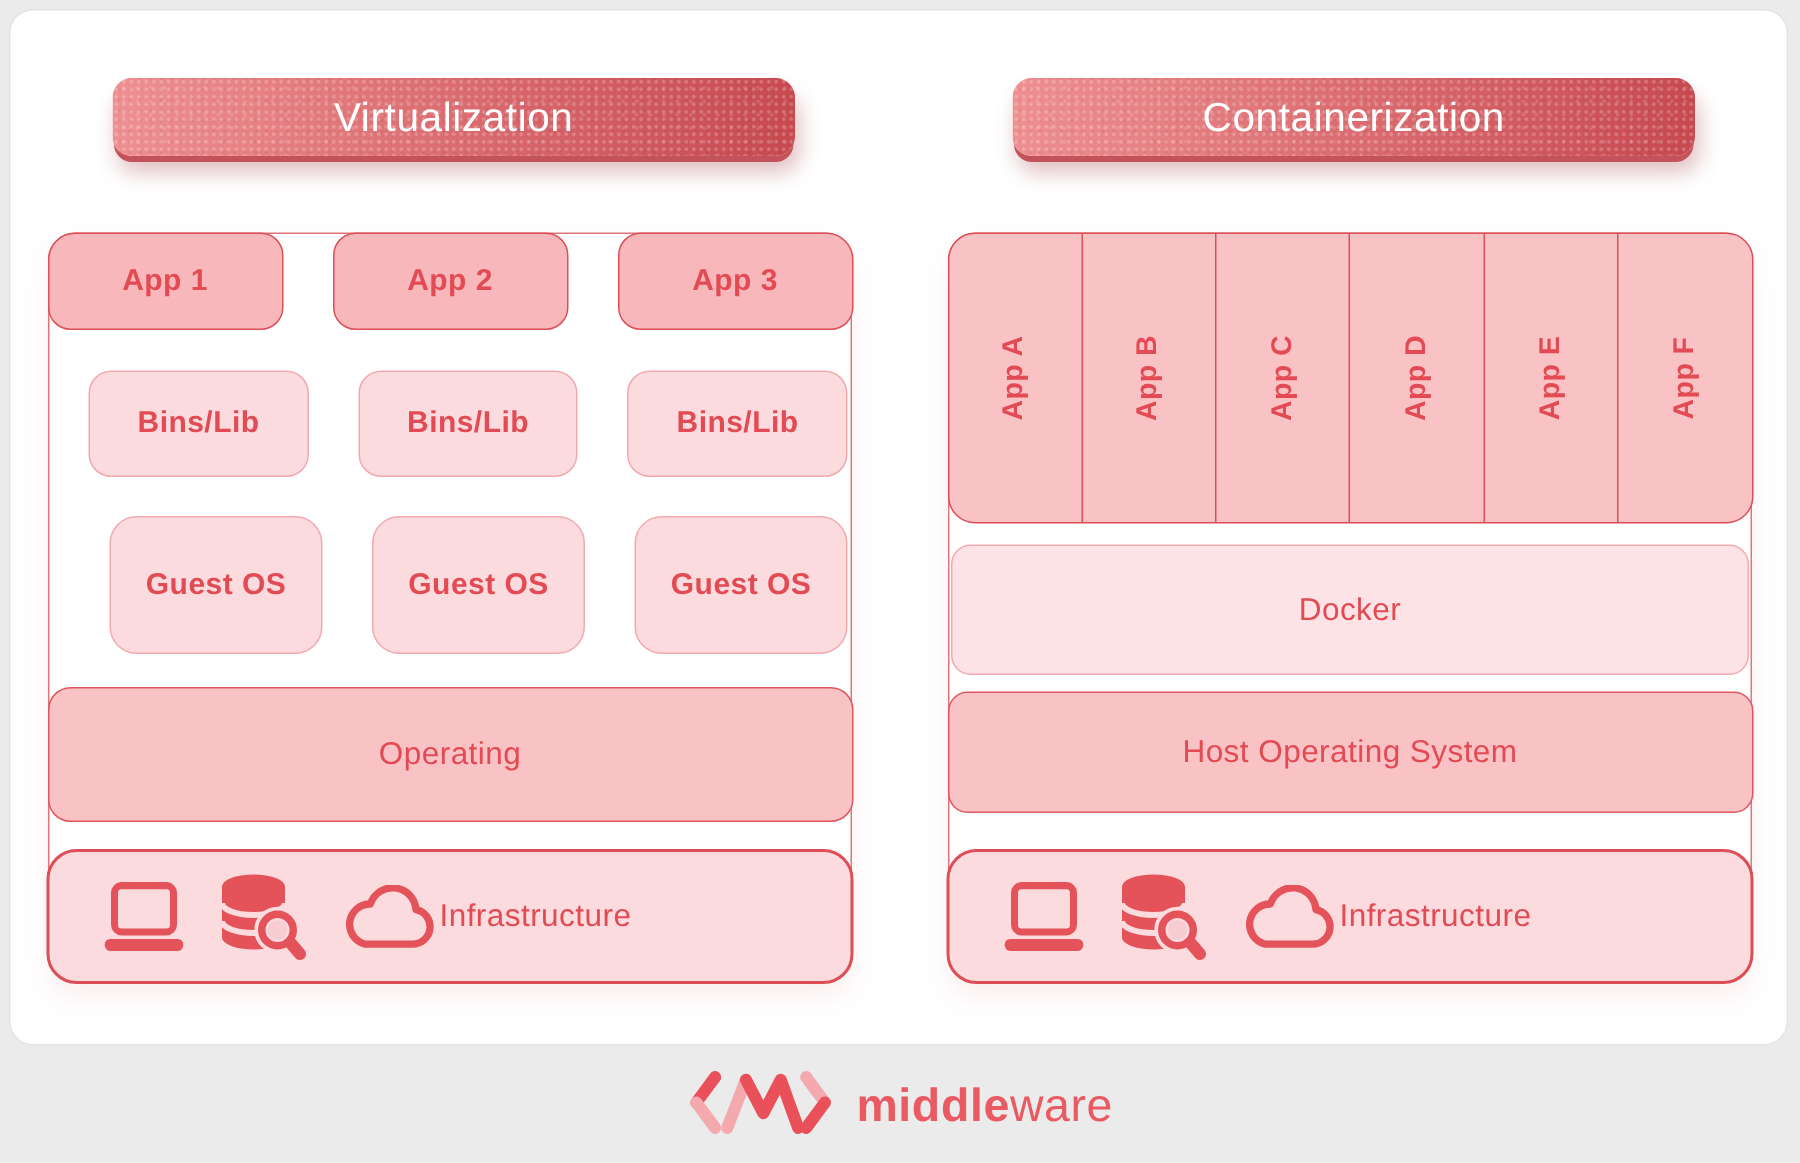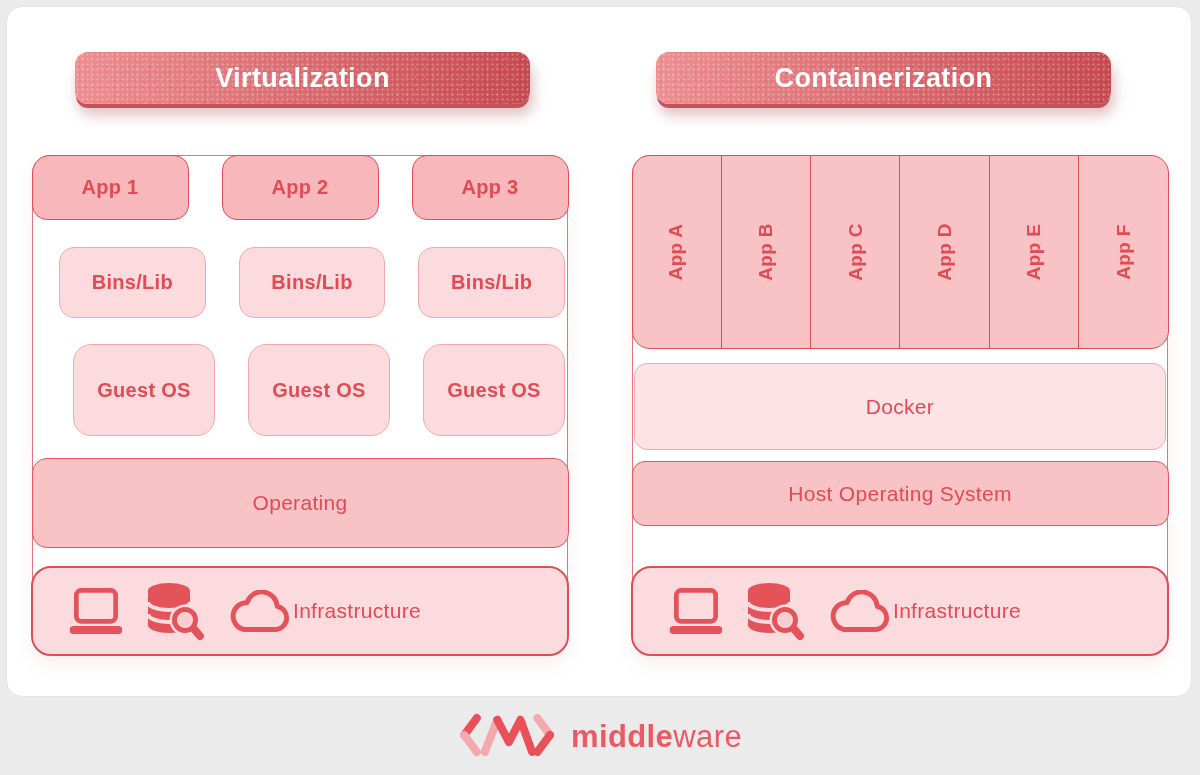--- a/index.html
+++ b/index.html
@@ -15,32 +15,32 @@
     background:var(--canvas-bg,#fff);
     border:1px solid #e4e4e4;
     border-radius:16px;
     box-sizing:border-box;
   }
   
   .banner{
     position:absolute;top:52px;width:455px;height:52px;
     border-radius:13px;
     display:flex;align-items:center;justify-content:center;
-    color:#fff;font-size:27px;font-weight:700;letter-spacing:.4px;
+    color:#fff;font-size:27px;font-weight:400;letter-spacing:.4px;
     background-image:
       radial-gradient(rgba(255,255,255,.22) 1px, transparent 1.4px),
       radial-gradient(rgba(255,255,255,.14) 1px, transparent 1.2px),
       radial-gradient(rgba(120,30,35,.08) 1px, transparent 1.2px),
       linear-gradient(90deg,var(--banner-from,#ee8f91),var(--banner-to,#c74950));
     background-size:5px 5px,9px 9px,7px 7px,100% 100%;
     background-position:0 0,3px 2px,1px 4px,0 0;
     box-shadow:0 5px 0 -1px #c4525a, 3px 11px 14px rgba(160,60,68,.33);
   }
   .banner-left{left:75px;}
-  .banner-right{left:656px;}
+  .banner-right{left:675px;}
 
   
   .panel{
     position:absolute;top:155px;width:536px;height:500px;
     background:#fff;
     border:1.5px solid var(--panel-border,#e0757b);
     border-radius:18px;
     box-sizing:border-box;
     box-shadow:0 10px 18px rgba(215,120,128,.12);
   }
@@ -66,21 +66,21 @@
 
   .bar{
     position:absolute;left:-1.5px;right:-1.5px;
     display:flex;align-items:center;justify-content:center;
     border-radius:15px;box-sizing:border-box;
     font-size:21px;font-weight:400;letter-spacing:.3px;
     color:var(--accent-red,#e24b53);
   }
   .v-hyper{top:302px;height:90px;background:var(--fill-mid,#f9c2c5);border:1.6px solid #e0565e;}
   .c-docker{top:207px;left:1px;right:1px;height:87px;background:var(--fill-lighter,#fde3e5);border:1.5px solid var(--border-light,#f2a9ae);border-radius:13px;}
-  .c-host{top:305px;height:65px;background:var(--fill-mid,#f9c2c5);border:1.6px solid #e0565e;border-radius:13px;}
+  .c-host{top:305px;height:81px;background:var(--fill-mid,#f9c2c5);border:1.6px solid #e0565e;border-radius:13px;}
 
   .infra-bar{
     bottom:-2px;left:-2px;right:-2px;height:90px;
     background:var(--fill-light,#fcdbde);
     border:2px solid var(--border-strong,#dc4f57);
     border-radius:20px;
     justify-content:flex-start;
     padding-left:34px;
   }
   .icon-group{display:flex;align-items:center;gap:20px;color:#e4535a;}

